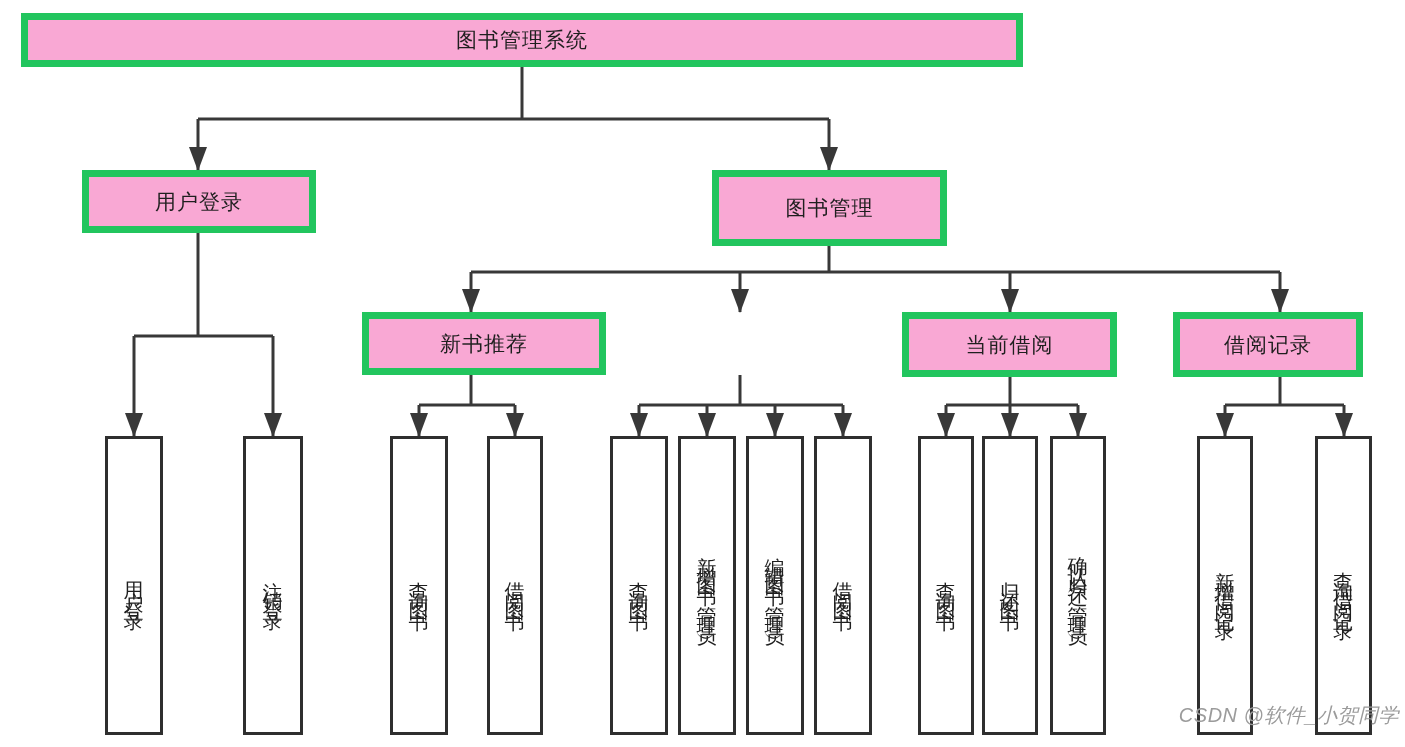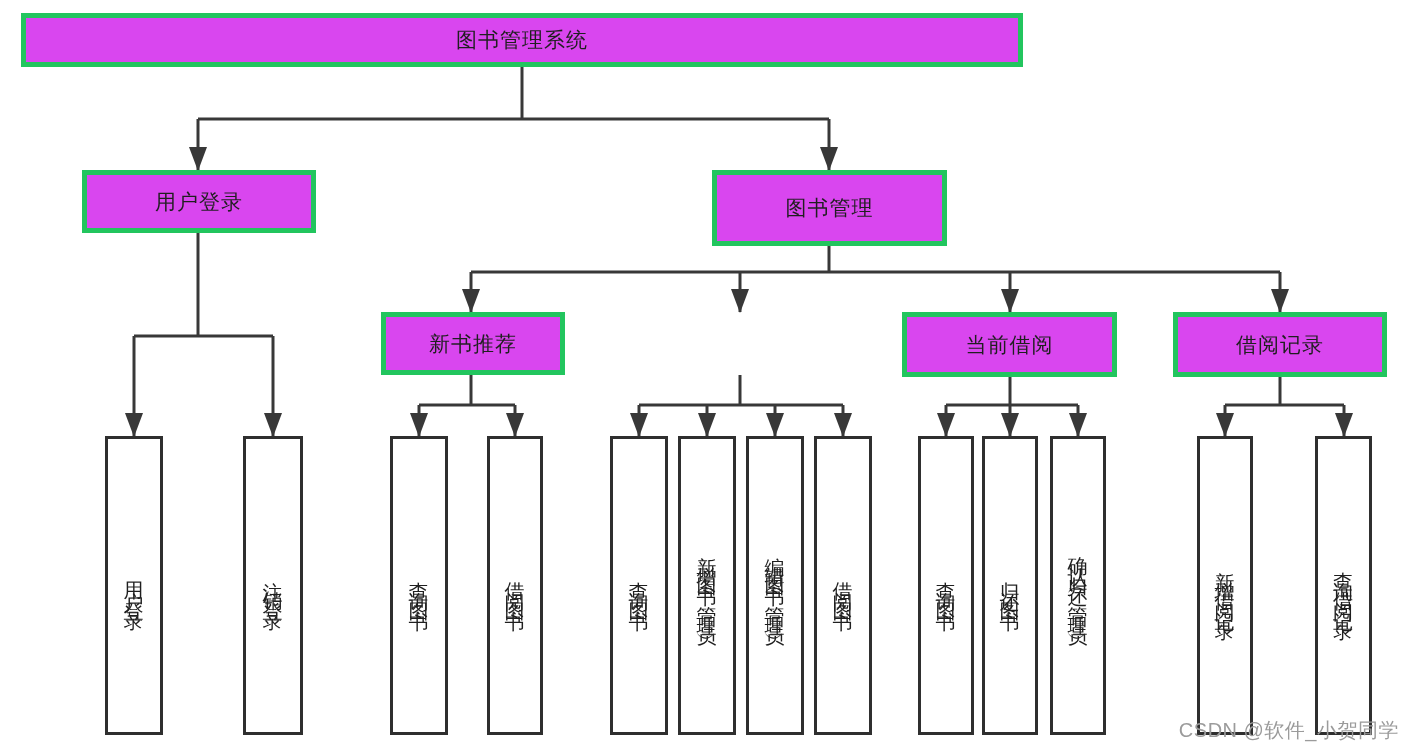--- a/index.html
+++ b/index.html
@@ -7,22 +7,22 @@
     width:1405px;height:747px;position:relative;overflow:hidden;
     background:#ffffff;
     font-family:"Liberation Sans","DejaVu Sans",sans-serif;
     color:#222222;
   }
   #stage{position:absolute;inset:0;width:1405px;height:747px;}
   svg.wires{position:absolute;left:0;top:0;width:1405px;height:747px;pointer-events:none;}
 
   .box{
     position:absolute;
-    border:5px solid #22c55e;
-    background:#d946ef;
+    border:7px solid #22c55e;
+    background:#f9a8d4;
     display:flex;align-items:center;justify-content:center;
     box-sizing:border-box;
     font-size:21px;letter-spacing:1px;color:#1f1f1f;
   }
   .vbox{
     position:absolute;
     border:3px solid #2f2f2f;
     background:#ffffff;
     display:flex;align-items:center;justify-content:center;
     box-sizing:border-box;
@@ -32,43 +32,44 @@
     writing-mode:vertical-rl;
     font-size:20px;letter-spacing:10px;color:#1f1f1f;
     line-height:1;white-space:nowrap;
   }
   
   #n-root{left:21px;top:13px;width:1002px;height:54px;}
   
   #n-user-login{left:82px;top:170px;width:234px;height:63px;}
   #n-book-mgmt{left:712px;top:170px;width:235px;height:76px;}
   
-  #n-newbook{left:362px;top:312px;width:184px;height:63px;margin-left:19px;}
+  #n-newbook{left:362px;top:312px;width:244px;height:63px;}
   #n-borrowing{left:633px;top:312px;width:215px;height:63px;}
   #n-current{left:902px;top:312px;width:215px;height:65px;}
-  #n-records{left:1173px;top:312px;width:214px;height:65px;align-items:center;}
+  #n-records{left:1173px;top:312px;width:190px;height:65px;align-items:center;}
   
   #lf-1-1{left:105px;width:58px;}
   #lf-1-2{left:243px;width:60px;}
   #lf-2-1{left:390px;width:58px;}
   #lf-2-2{left:487px;width:56px;}
   #lf-3-1{left:610px;width:58px;}
   #lf-3-2{left:678px;width:58px;}
   #lf-3-3{left:746px;width:58px;}
   #lf-3-4{left:814px;width:58px;}
   #lf-4-1{left:918px;width:56px;}
   #lf-4-2{left:982px;width:56px;}
   #lf-4-3{left:1050px;width:56px;}
   #lf-5-1{left:1197px;width:56px;}
   #lf-5-2{left:1315px;width:57px;}
 
   .watermark{
-    position:absolute;right:6px;bottom:3px;
+    position:absolute;right:6px;bottom:18px;
     font-size:20px;color:#9b9b9b;letter-spacing:0.5px;
     white-space:nowrap;
+    font-style:italic;
   }
 </style>
 </head>
 <body>
 
 <div id="stage">
 
   <svg class="wires" viewBox="0 0 1405 747" xmlns="http://www.w3.org/2000/svg">
     <defs>
       <marker id="arw" markerUnits="userSpaceOnUse" markerWidth="24" markerHeight="18" refX="23" refY="9" orient="auto">

